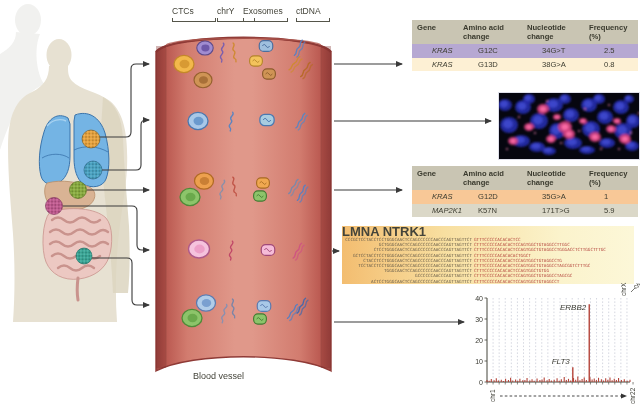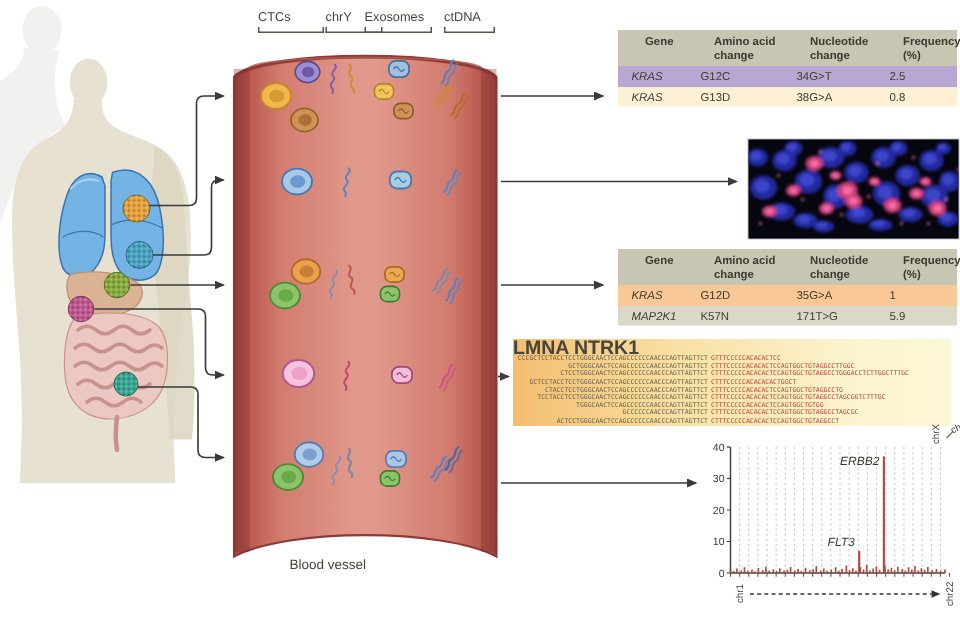--- a/index.html
+++ b/index.html
@@ -10,23 +10,23 @@
   
   .spec-label{position:absolute;top:6px;font-size:8.5px;color:#44443a;text-align:left;}
   .spec-label .txt{display:block;line-height:11px;}
   .spec-label .bracket{display:block;height:3px;margin-top:1px;
       border-left:1px solid #55554a;border-right:1px solid #55554a;border-bottom:1px solid #55554a;}
 
   
   .dtable{position:absolute;width:226px;font-size:7.6px;line-height:9px;}
   .dtable .hdr{display:grid;grid-template-columns:46px 64px 62px 54px;
       background:var(--table-header,#c9c5b3);font-weight:bold;padding:3px 0 3px;color:#3a3a2e;}
-  .dtable .hdr>div{padding-left:18px;}
+  .dtable .hdr>div{padding-left:5px;}
   .dtable .row{display:grid;grid-template-columns:46px 64px 62px 54px;height:13.5px;align-items:center;}
-  .dtable .row>div{padding-left:9px;}
+  .dtable .row>div{padding-left:9px;margin-left:11px;}
   .gene{font-style:italic;}
   .rowA{background:var(--row-purple,#b6a8d2);}
   .rowB{background:var(--row-cream,#fdf0d4);}
   .rowC{background:var(--row-orange,#f8d3a2);}
   .rowD{background:var(--row-orange2,#f8c897);}
   .rowE{background:var(--row-gray,#dbd8c8);}
 
   
   #micrograph{position:absolute;left:498px;top:92px;border:1px solid #dfe0ea;background:#06060f;}
 

